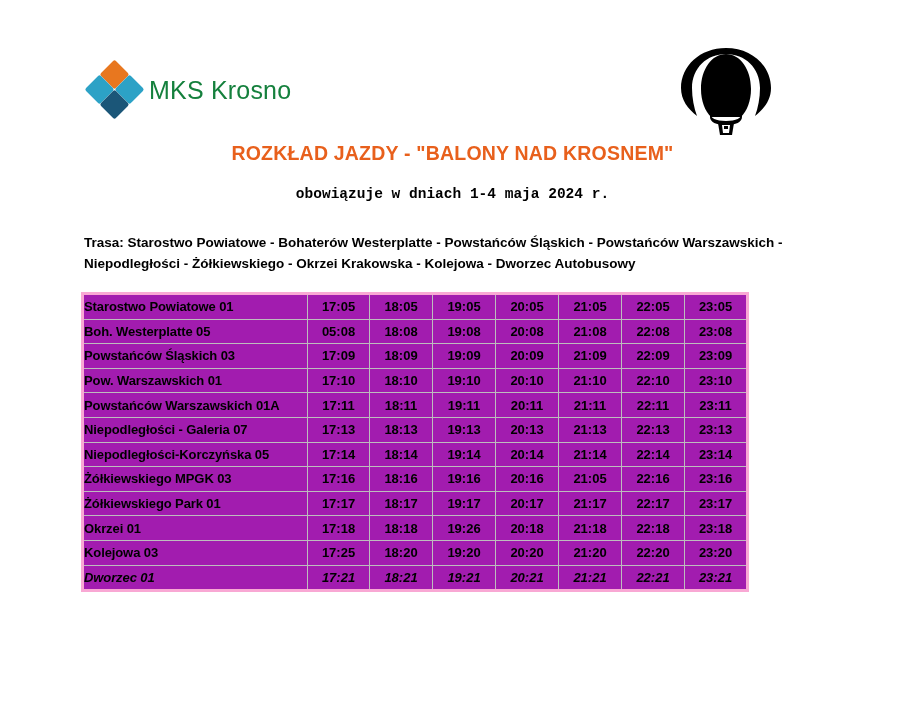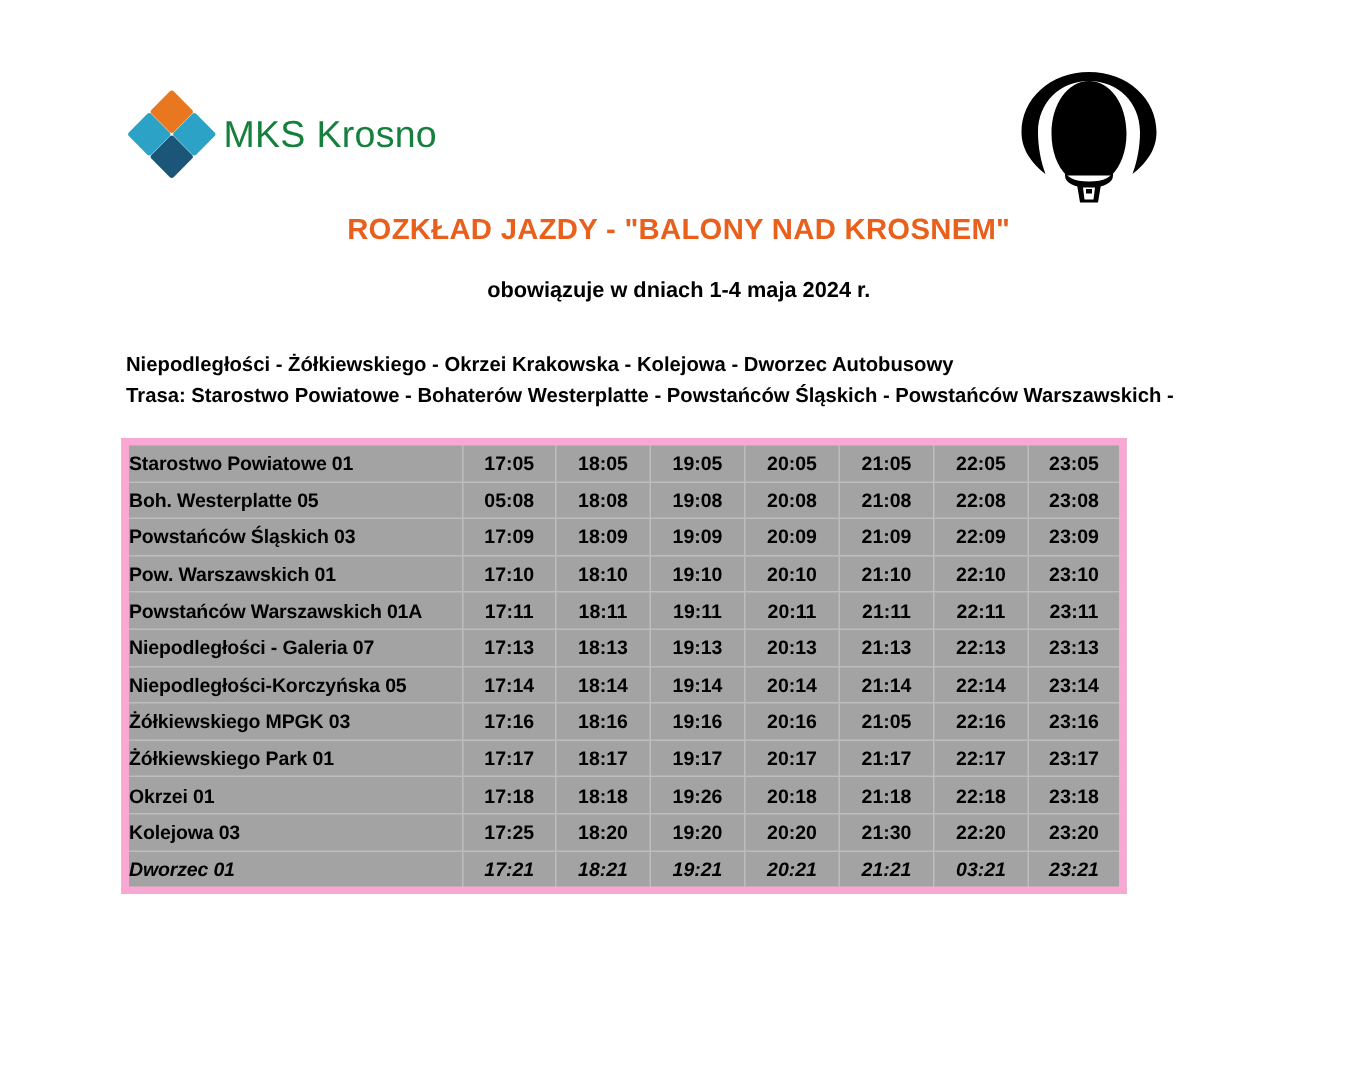--- a/index.html
+++ b/index.html
@@ -72,20 +72,21 @@
     letter-spacing: 0.2px;
   }
   #doc-subtitle {
     position: absolute;
     left: 0; top: 186px;
     width: 905px;
     text-align: center;
     font-size: 14.5px;
     font-weight: bold;
     color: #000000;
+    font-family: Liberation Mono, monospace;
   }
 
   #route-block {
     position: absolute;
     left: 84px; top: 232px;
     width: 740px;
     font-size: 13.5px;
     font-weight: bold;
     line-height: 21px;
     color: #000000;
@@ -95,22 +96,22 @@
   
   #timetable-wrap {
     position: absolute;
     left: 81px; top: 292px;
     width: 665px;
   }
   table#timetable {
     border-collapse: collapse;
     width: 665px;
     table-layout: fixed;
-    border: 5px solid #f9a8d4;
-    background: #a3a3a3;
+    border: 3px solid #f9a8d4;
+    background: #a21caf;
   }
   table#timetable td {
     height: 23.6px;
     font-size: 13px;
     font-weight: bold;
     color: #000000;
     border-bottom: 1px solid #bdbdbd;
     border-right: 1px solid #bdbdbd;
     padding: 0;
     overflow: hidden;
@@ -155,22 +156,22 @@
       <path d="M52 81 L56 81 L56 84 L52 84 Z"></path>
     </g>
   </svg>
 
 </div>
 
 <div id="doc-title">ROZKŁAD JAZDY - "BALONY NAD KROSNEM"</div>
 <div id="doc-subtitle">obowiązuje w dniach 1-4 maja 2024 r.</div>
 
 <div id="route-block">
+  <div>Trasa: Starostwo Powiatowe - Bohaterów Westerplatte - Powstańców Śląskich - Powstańców Warszawskich -</div>
   <div>Niepodległości - Żółkiewskiego - Okrzei Krakowska - Kolejowa - Dworzec Autobusowy</div>
-  <div>Trasa: Starostwo Powiatowe - Bohaterów Westerplatte - Powstańców Śląskich - Powstańców Warszawskich -</div>
 </div>
 
 <div id="timetable-wrap">
   <table id="timetable">
     <colgroup>
       <col style="width:225px">
       <col style="width:62px">
         <col style="width:63px">
         <col style="width:63px">
       <col style="width:63px">
@@ -278,29 +279,29 @@
           <td class="time-cell">21:18</td>
           <td class="time-cell">22:18</td>
           <td class="time-cell">23:18</td>
         </tr>
         <tr>
           <td class="stop-cell">Kolejowa 03</td>
           <td class="time-cell">17:25</td>
           <td class="time-cell">18:20</td>
           <td class="time-cell">19:20</td>
           <td class="time-cell">20:20</td>
-          <td class="time-cell">21:30</td>
+          <td class="time-cell">21:20</td>
           <td class="time-cell">22:20</td>
           <td class="time-cell">23:20</td>
         </tr>
         <tr>
           <td class="stop-cell">Dworzec 01</td>
           <td class="time-cell">17:21</td>
           <td class="time-cell">18:21</td>
           <td class="time-cell">19:21</td>
           <td class="time-cell">20:21</td>
           <td class="time-cell">21:21</td>
-          <td class="time-cell">03:21</td>
+          <td class="time-cell">22:21</td>
           <td class="time-cell">23:21</td>
         </tr>
       </tbody>
   </table>
 </div>
 
 </body></html>

